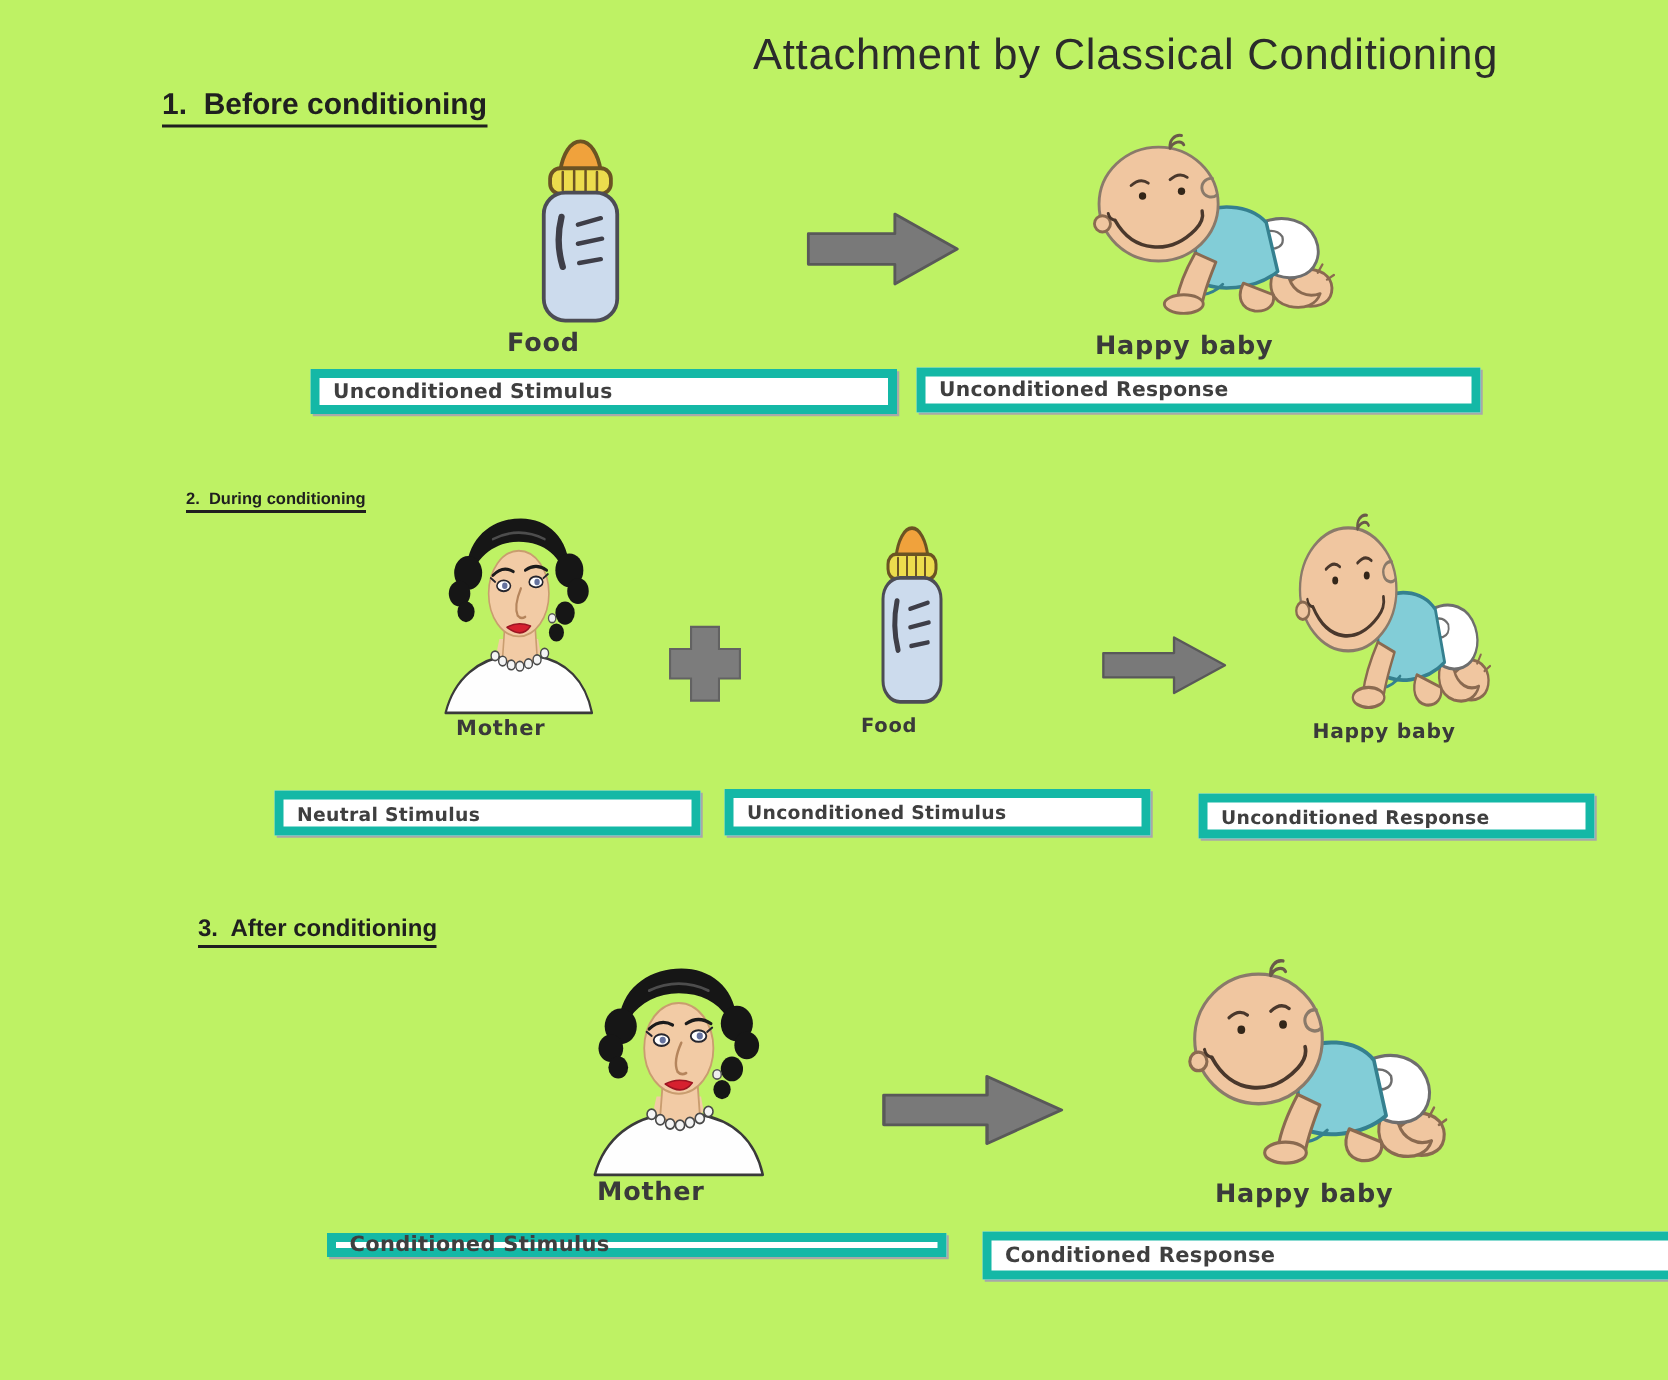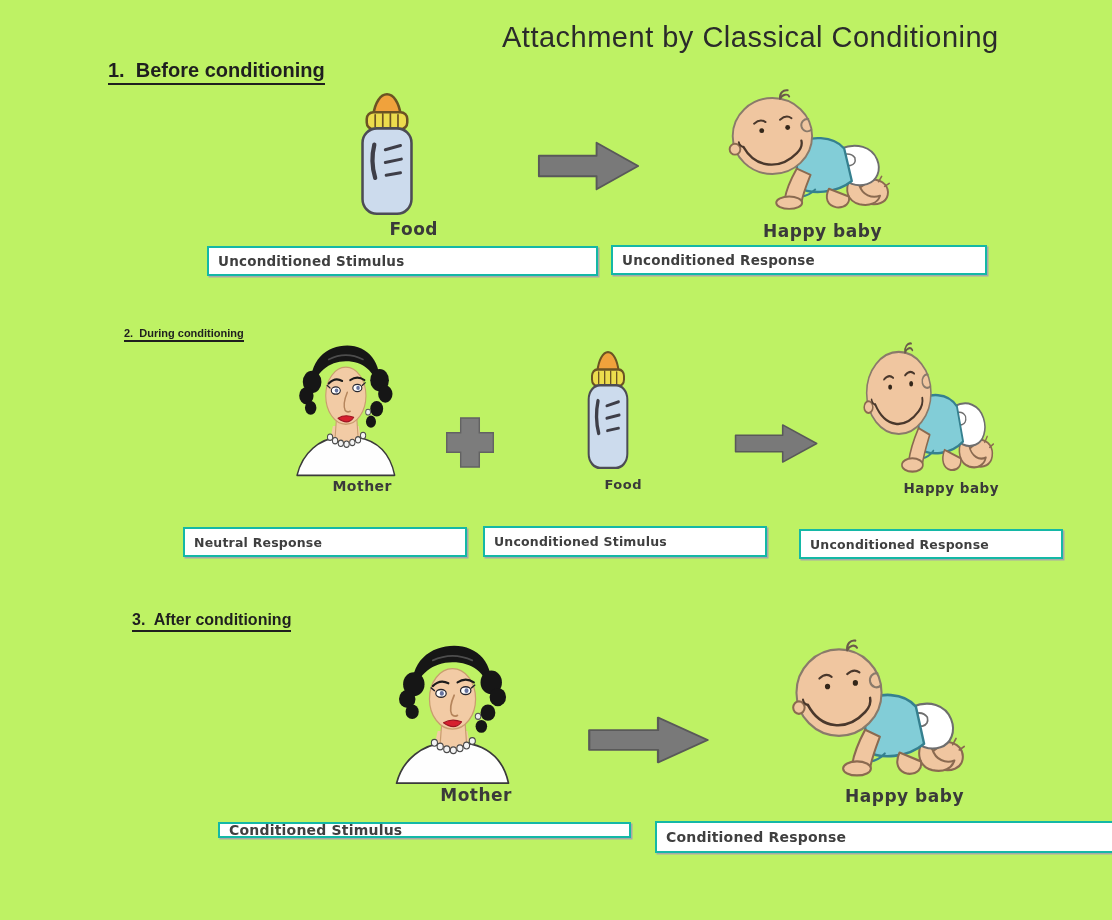--- a/index.html
+++ b/index.html
@@ -4,22 +4,22 @@
 <style>
   * { margin:0; padding:0; box-sizing:border-box; }
   html,body { background:#ffffff; }
   body { font-family:"Liberation Sans", sans-serif; }
   #page { position:relative; width:1112px; height:920px; background:#bef264; overflow:hidden; }
   .abs { position:absolute; }
   .title { font-size:29px; color:#2b2b2b; letter-spacing:.5px; white-space:nowrap; font-weight:500; }
   .heading { font-weight:bold; color:#1f1f1f; white-space:nowrap; display:inline-block;
              border-bottom:2px solid #1f1f1f; padding-bottom:1px; }
   .caption { font-family:"DejaVu Sans", sans-serif; color:#3a3a3a; font-weight:bold;
-             letter-spacing:.5px; text-align:right; white-space:nowrap; }
-  .lbox { border:2px solid #14b8a6; background:#ffffff; display:flex; align-items:center;
+             letter-spacing:.5px; text-align:left; white-space:nowrap; }
+  .lbox { border:6px solid #14b8a6; background:#ffffff; display:flex; align-items:center;
           padding-left:9px; font-family:"DejaVu Sans", sans-serif; font-weight:bold;
           color:#3f3f3f; letter-spacing:.2px; white-space:nowrap;
           box-shadow:1.5px 1.5px 0 #a8a8a8; }
   .art { display:block; width:100%; height:100%; }
 </style>
 </head>
 <body>
 
 <svg width="0" height="0" style="position:absolute">
   <defs>
@@ -133,21 +133,21 @@
         <use href="#art-bottle"></use>
       </svg>
     <div class="abs caption" style="left:574px; top:477px; width:68px; font-size:13px;">Food</div>
     <svg class="abs art" style="left:734px; top:422px; width:85px; height:43px;" viewBox="0 0 110 58" preserveAspectRatio="none">
         <use href="#art-arrow"></use>
       </svg>
     <svg class="abs art" style="left:858px; top:341px; width:136px; height:134px;" viewBox="0 0 220 160" preserveAspectRatio="none">
         <use href="#art-baby"></use>
       </svg>
     <div class="abs caption" style="left:875px; top:480px; width:124px; font-size:13.5px;">Happy baby</div>
-    <div class="abs lbox" style="left:183px; top:527px; width:284px; height:30px; font-size:12.5px;">Neutral Response</div>
+    <div class="abs lbox" style="left:183px; top:527px; width:284px; height:30px; font-size:12.5px;">Neutral Stimulus</div>
     <div class="abs lbox" style="left:483px; top:526px; width:284px; height:31px; font-size:12.5px;">Unconditioned Stimulus</div>
     <div class="abs lbox" style="left:799px; top:529px; width:264px; height:30px; font-size:12.5px;">Unconditioned Response</div>
   </div>
 
   <div>
     <div class="abs" style="left:132px; top:611px; font-size:16px;">
       <span class="heading">3.&nbsp; After conditioning</span>
     </div>
     <svg class="abs art" style="left:385px; top:643px; width:140px; height:142px;" viewBox="0 0 170 155" preserveAspectRatio="none">
         <use href="#art-mother"></use>

